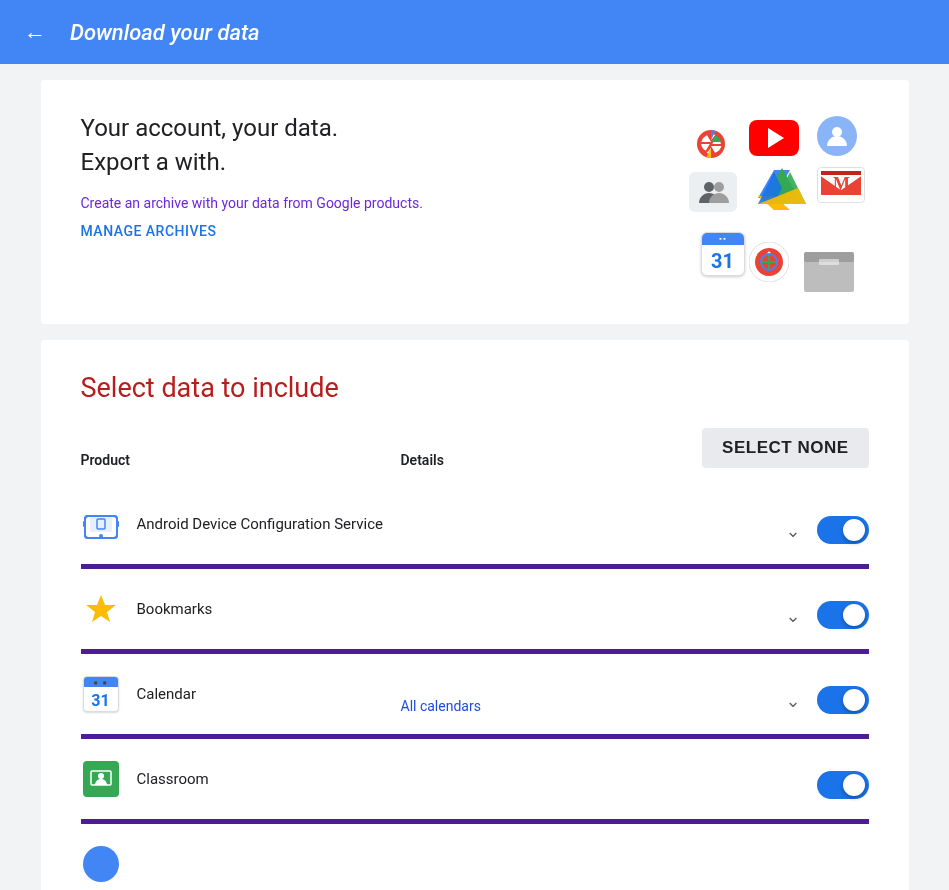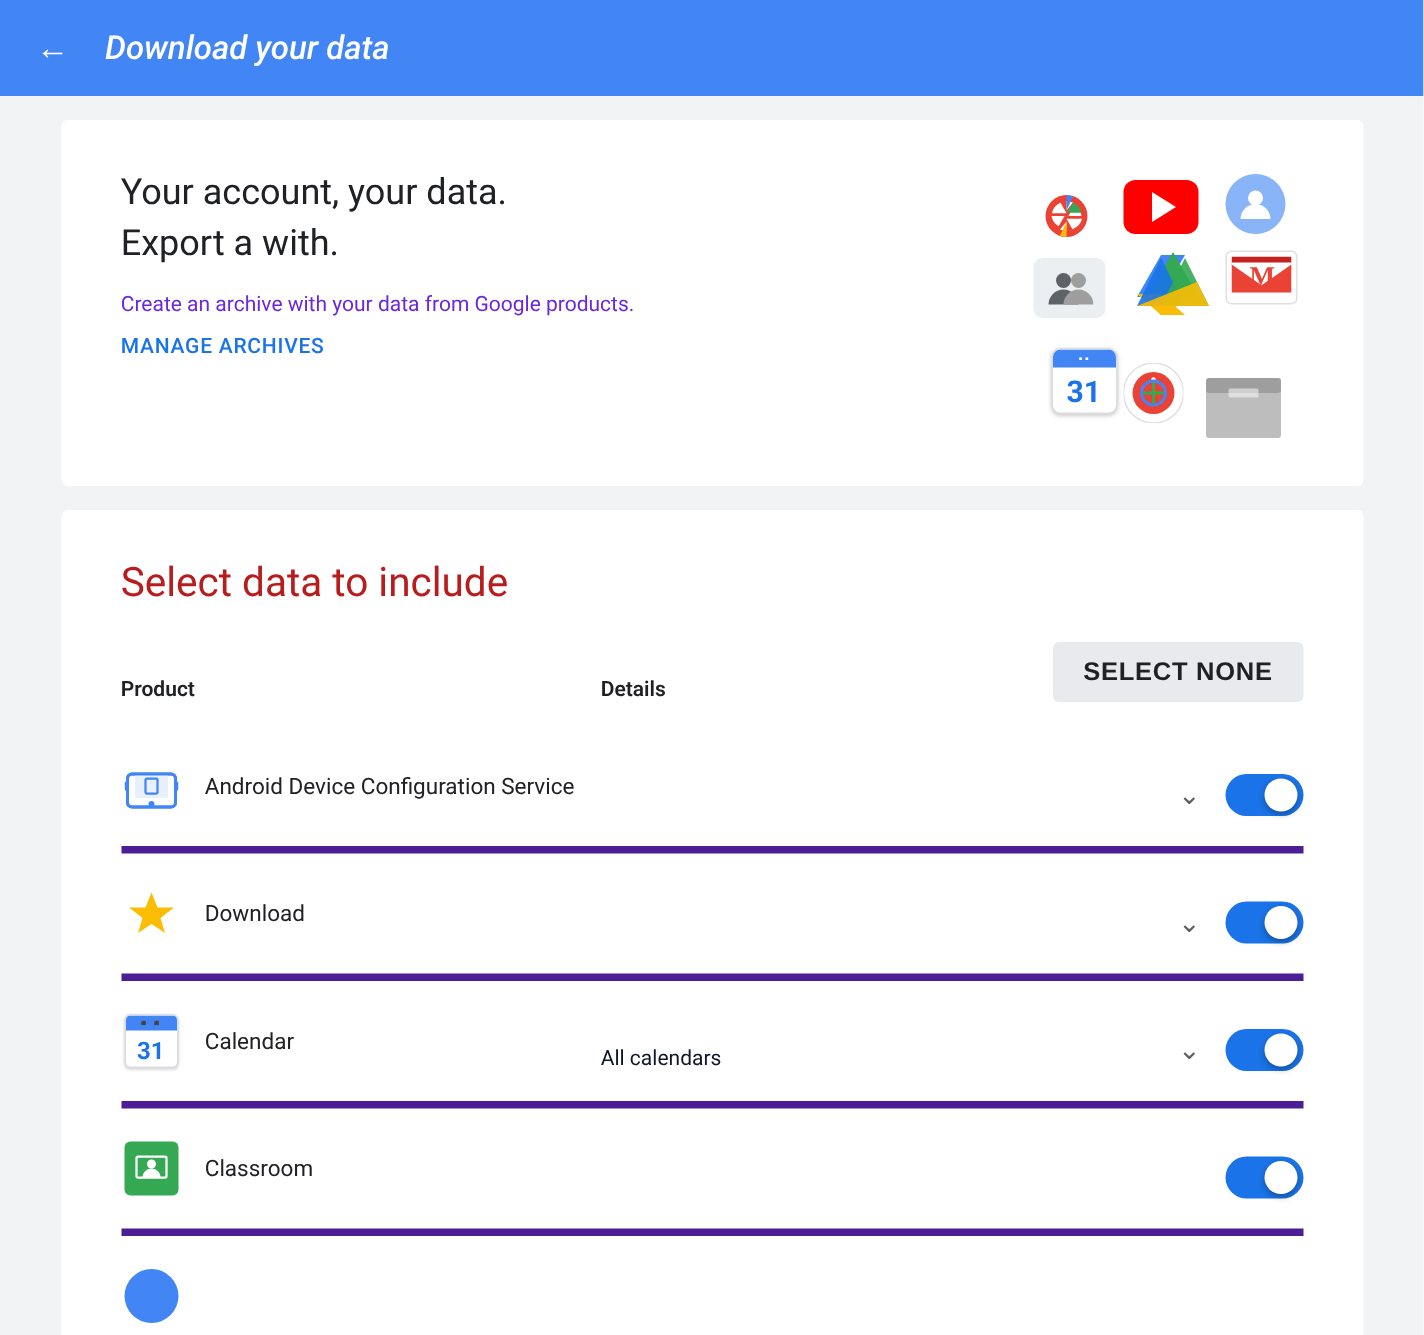--- a/index.html
+++ b/index.html
@@ -163,21 +163,21 @@
       align-items: center;
       justify-content: center;
     }
     .product-name {
       font-size: 15px;
       color: #202124;
     }
     .product-details {
       flex: 1;
       font-size: 14px;
-      color: #0f172a;
+      color: #1d4ed8;
     }
     .product-actions {
       display: flex;
       align-items: center;
       gap: 16px;
     }
     .chevron-down {
       color: #5f6368;
       font-size: 18px;
       cursor: pointer;
@@ -352,21 +352,21 @@
       </div>
     </div>
 
     <div class="product-row">
       <div class="product-info">
         <div class="product-icon">
           <svg width="36" height="36" viewBox="0 0 36 36">
             <polygon points="18,4 22,14 33,14 24,21 27,31 18,25 9,31 12,21 3,14 14,14" fill="#fbbc04"></polygon>
           </svg>
         </div>
-        <span class="product-name">Download</span>
+        <span class="product-name">Bookmarks</span>
       </div>
       <div class="product-details"></div>
       <div class="product-actions">
         <span class="chevron-down">⌄</span>
         <label class="toggle">
           <input type="checkbox" checked="" style="">
           <span class="toggle-slider"></span>
         </label>
       </div>
     </div>

